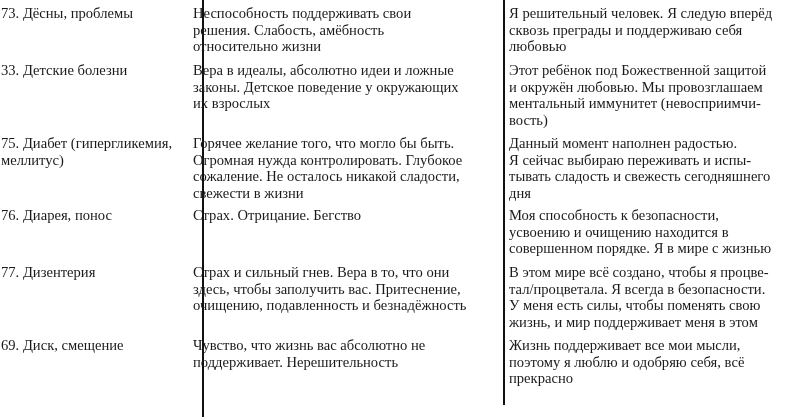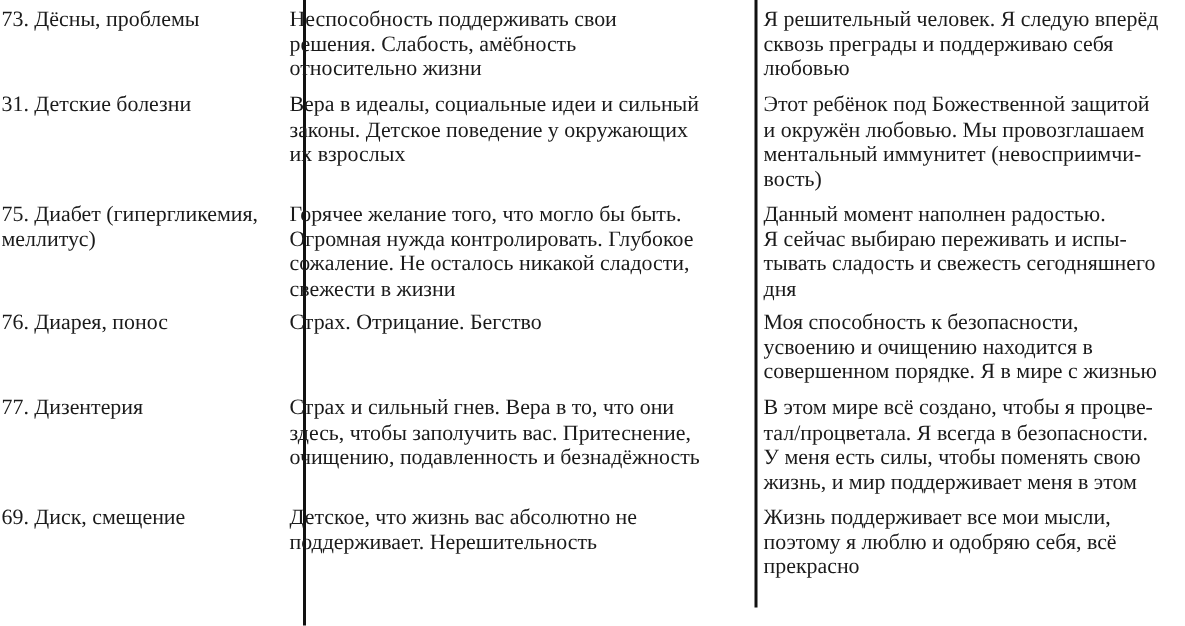--- a/index.html
+++ b/index.html
@@ -49,22 +49,22 @@
   <div class="row" style="top:5px;">
     <div class="cell c1">73. Дёсны, проблемы</div>
     <div class="cell c2">Неспособность поддерживать свои
 решения. Слабость, амёбность
 относительно жизни</div>
     <div class="cell c3">Я решительный человек. Я следую вперёд
 сквозь преграды и поддерживаю себя
 любовью</div>
   </div>
   <div class="row" style="top:62px;">
-    <div class="cell c1">31. Детские болезни</div>
-    <div class="cell c2">Вера в идеалы, социальные идеи и сильный
+    <div class="cell c1">33. Детские болезни</div>
+    <div class="cell c2">Вера в идеалы, абсолютно идеи и ложные
 законы. Детское поведение у окружающих
 их взрослых</div>
     <div class="cell c3">Этот ребёнок под Божественной защитой
 и окружён любовью. Мы провозглашаем
 ментальный иммунитет (невосприимчи-
 вость)</div>
   </div>
   <div class="row" style="top:135px;">
     <div class="cell c1">75. Диабет (гипергликемия,
 меллитус)</div>
@@ -89,19 +89,19 @@
     <div class="cell c2">Страх и сильный гнев. Вера в то, что они
 здесь, чтобы заполучить вас. Притеснение,
 очищению, подавленность и безнадёжность</div>
     <div class="cell c3">В этом мире всё создано, чтобы я процве-
 тал/процветала. Я всегда в безопасности.
 У меня есть силы, чтобы поменять свою
 жизнь, и мир поддерживает меня в этом</div>
   </div>
   <div class="row" style="top:337px;">
     <div class="cell c1">69. Диск, смещение</div>
-    <div class="cell c2">Детское, что жизнь вас абсолютно не
+    <div class="cell c2">Чувство, что жизнь вас абсолютно не
 поддерживает. Нерешительность</div>
     <div class="cell c3">Жизнь поддерживает все мои мысли,
 поэтому я люблю и одобряю себя, всё
 прекрасно</div>
   </div>
 </div>
 
 </body></html>

